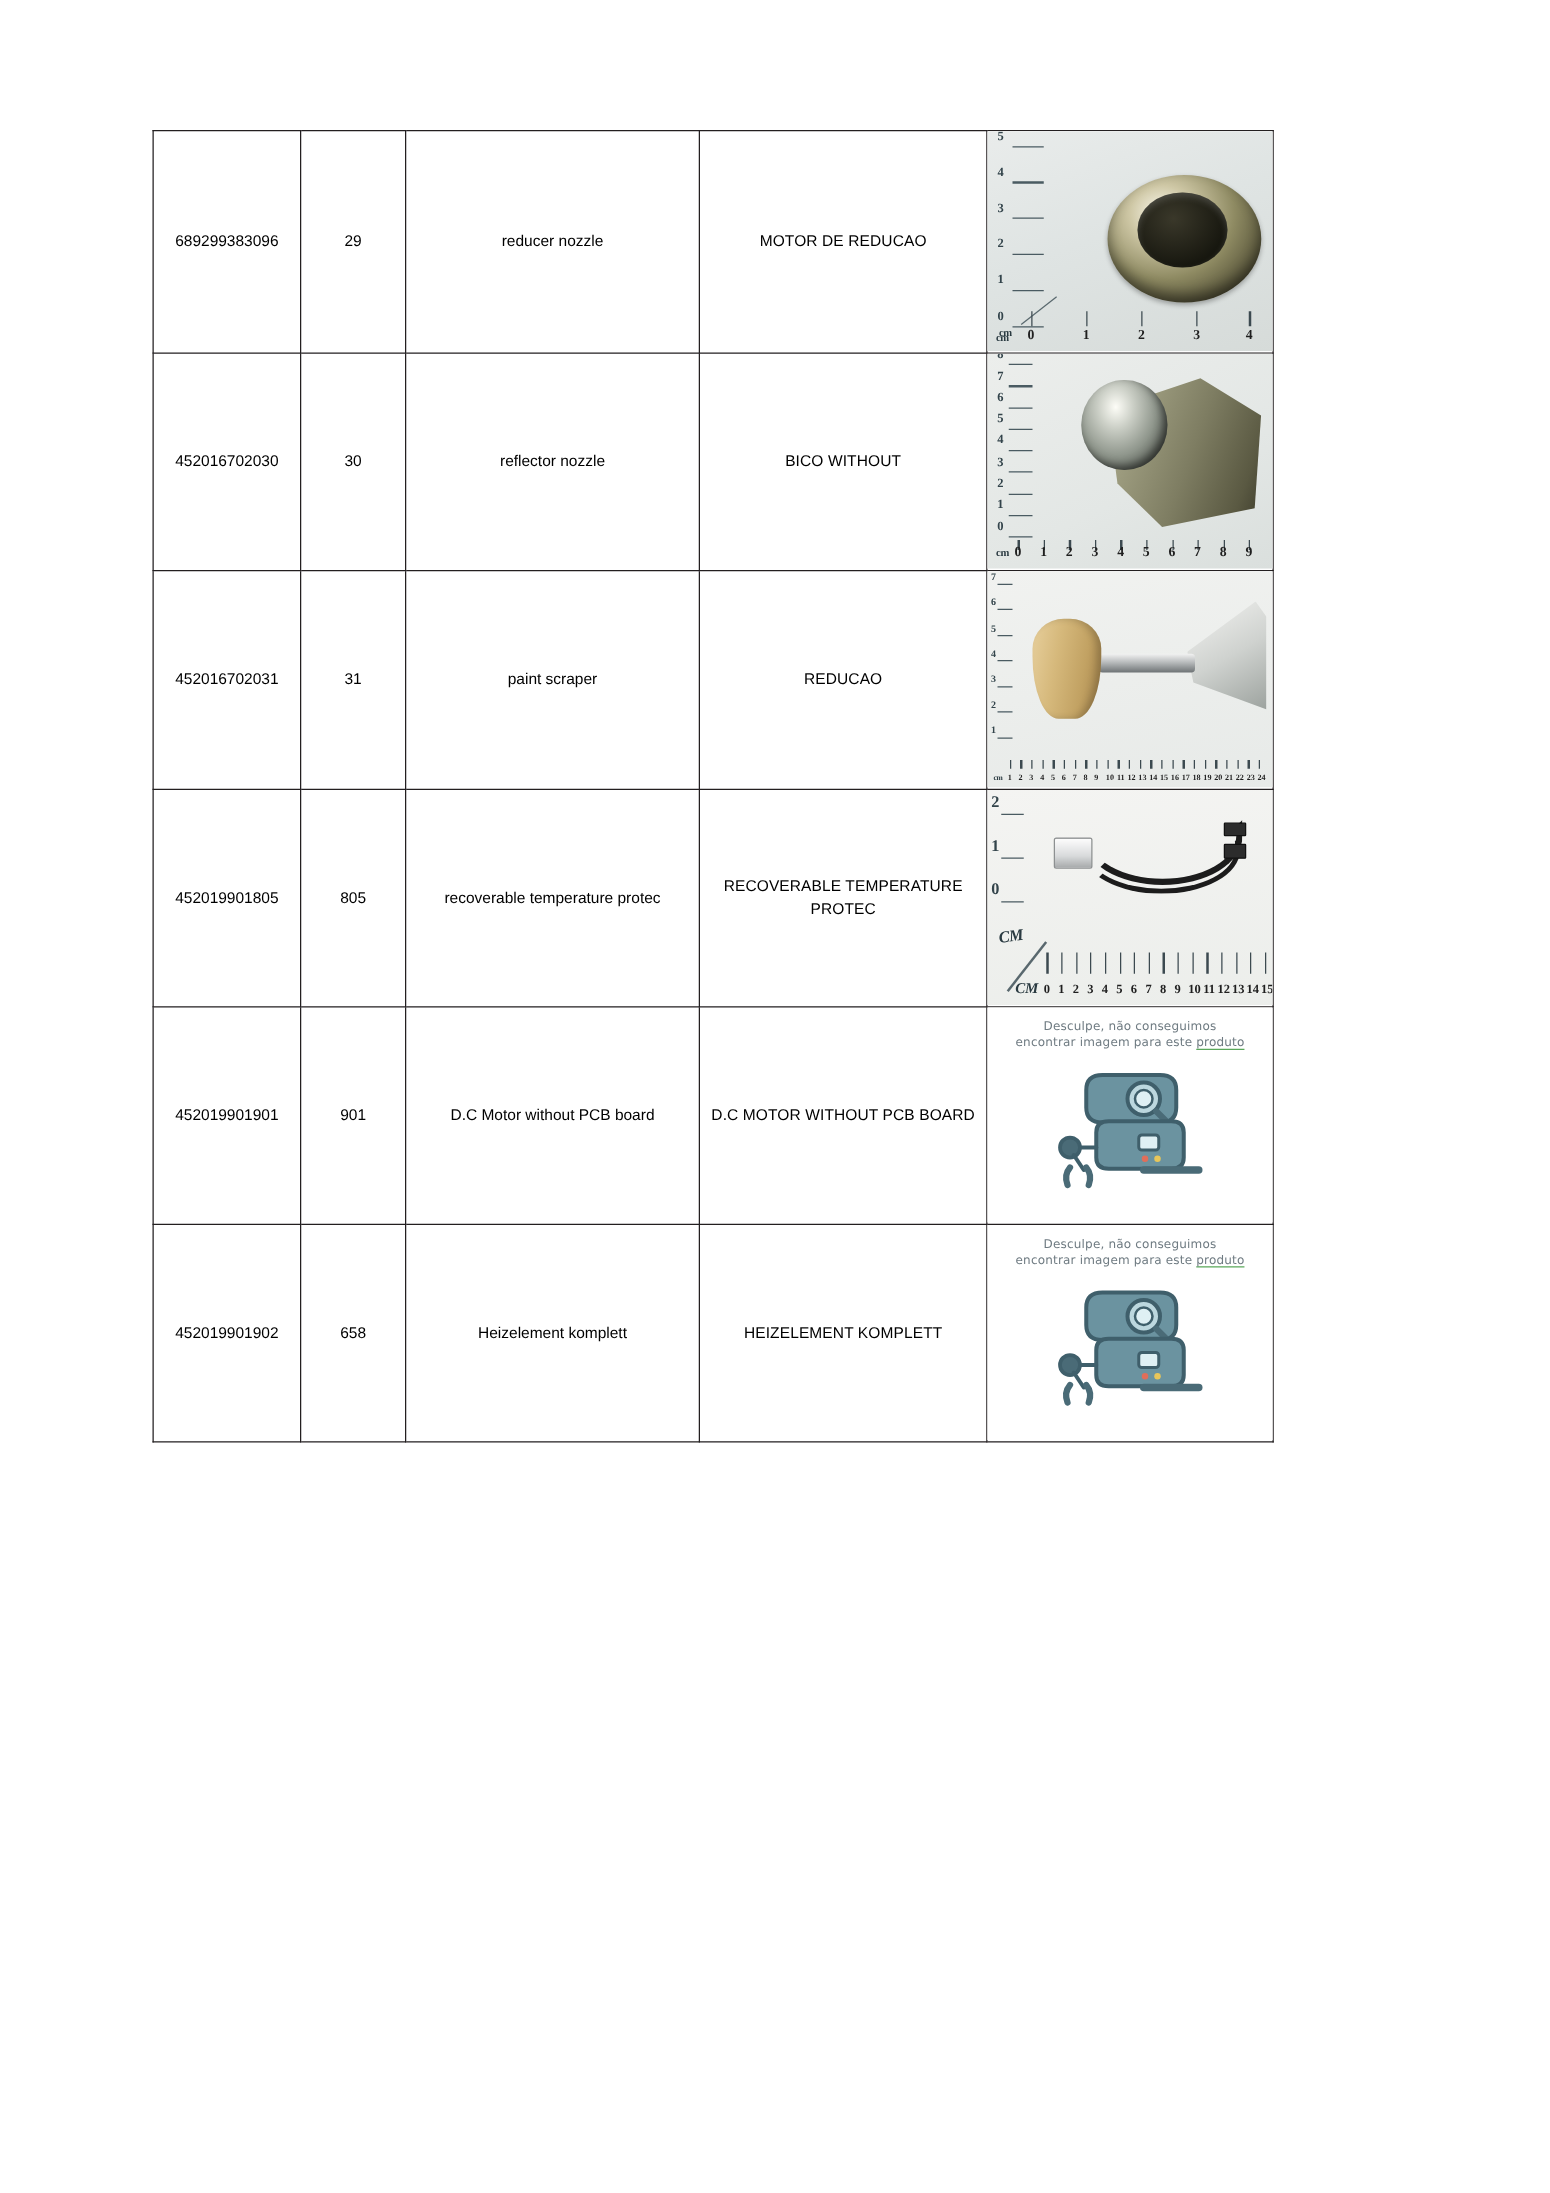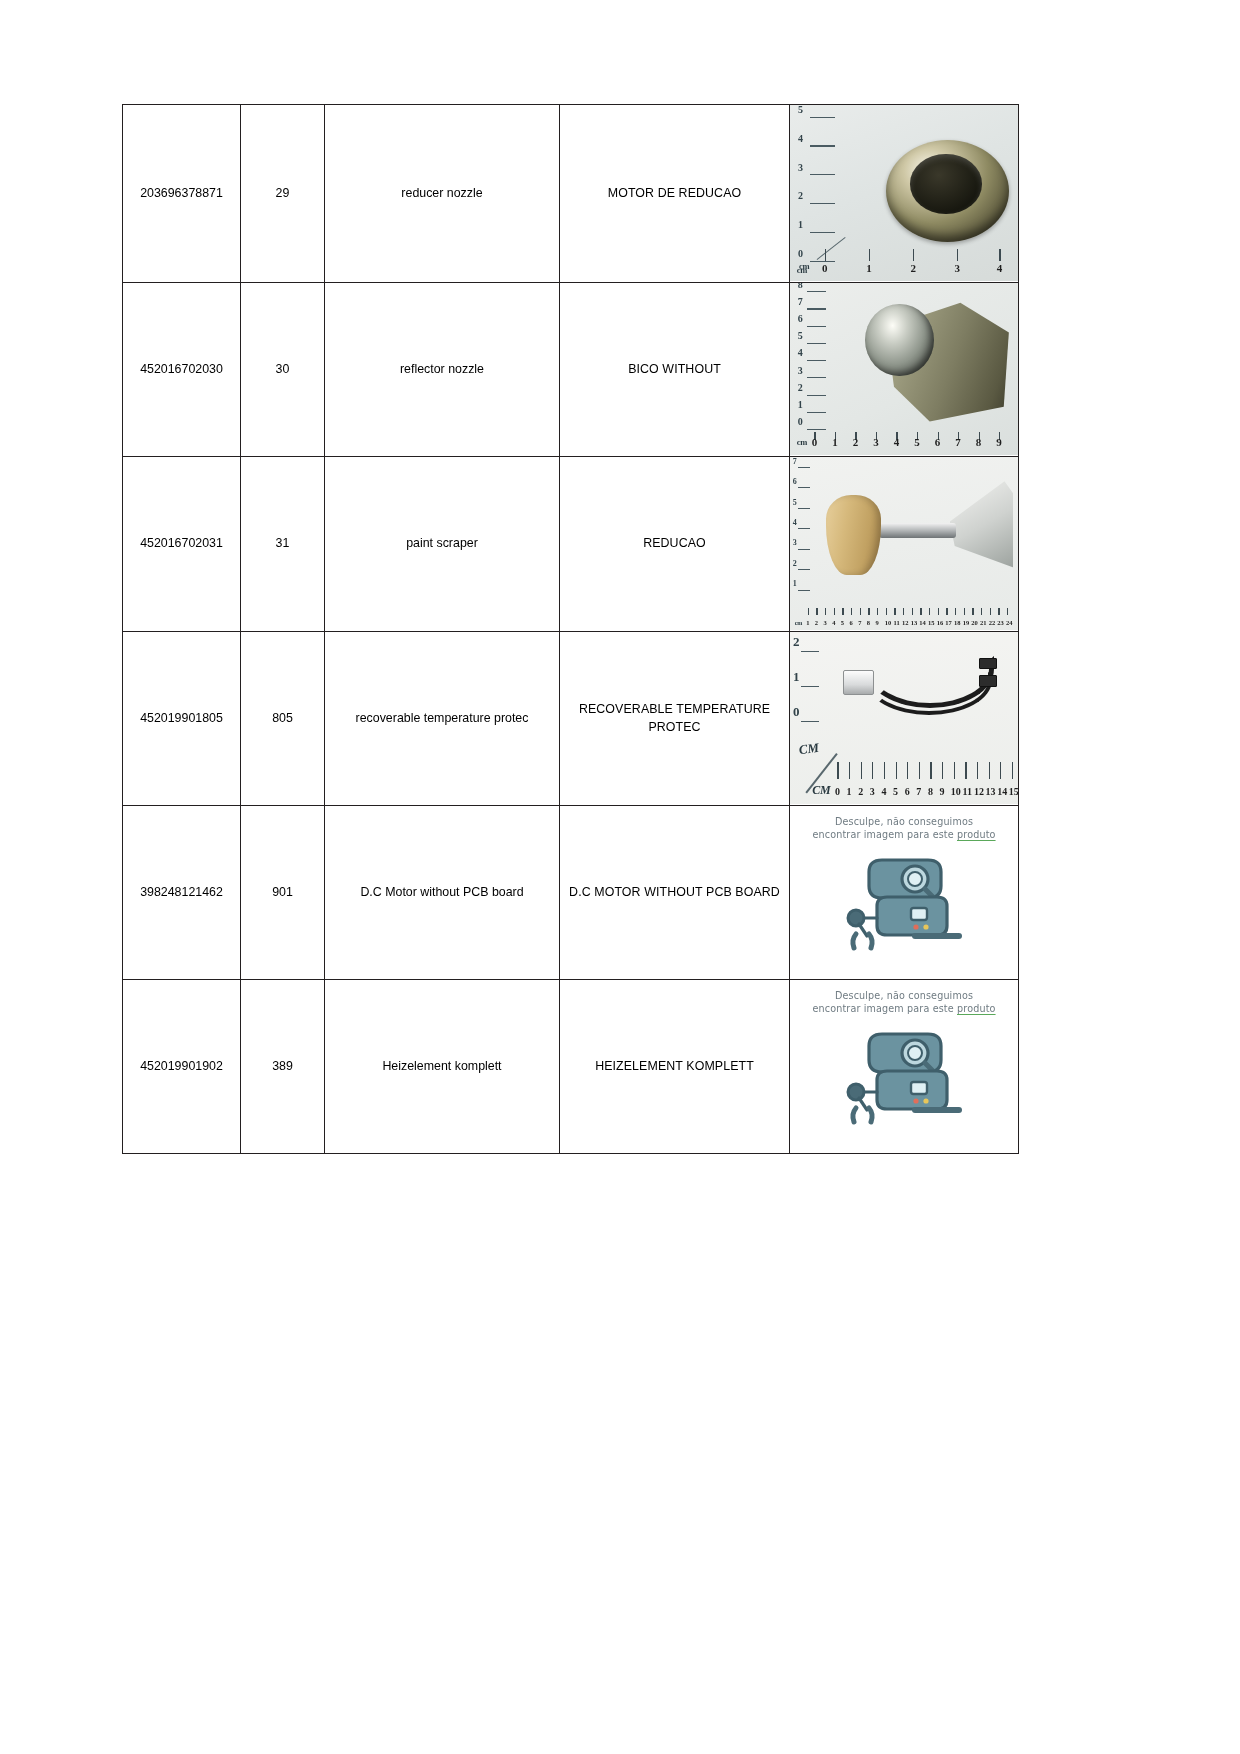--- a/index.html
+++ b/index.html
@@ -293,21 +293,21 @@
     <colgroup>
       <col class="col-part">
         <col class="col-item">
         <col class="col-en">
         <col class="col-local">
         <col class="col-img">
     </colgroup>
     <tbody>
 
     <tr style="height:178px">
-      <td class="cell-text">203696378871</td>
+      <td class="cell-text">689299383096</td>
       <td class="cell-text">29</td>
       <td class="cell-text">reducer nozzle</td>
       <td class="cell-text cell-local">MOTOR DE REDUCAO</td>
       <td class="cell-image">
         <div class="img-wrap" style="height:176px">
           <div class="photo">
             <div class="vruler">
               <div class="vtick" style="top:4%">
                     <span>5</span>
                     <i></i>
@@ -592,21 +592,21 @@
                   <div class="hnum" style="left:93%; font-size:10px">14</div>
               <div class="htick" style="left:98%; height:38%"></div>
                   <div class="hnum" style="left:99%; font-size:10px">15</div>
             </div>
           </div>
         </div>
       </td>
     </tr>
 
     <tr style="height:174px">
-      <td class="cell-text">398248121462</td>
+      <td class="cell-text">452019901901</td>
       <td class="cell-text">901</td>
       <td class="cell-text">D.C Motor without PCB board</td>
       <td class="cell-text cell-local">D.C MOTOR WITHOUT PCB BOARD</td>
       <td class="cell-image">
         <div class="img-wrap" style="height:172px">
           <div class="noimg">
             <div class="noimg-text">
               <span>Desculpe, não conseguimos</span><br>
               <span>encontrar imagem para este </span><span class="u">produto</span>
             </div>
@@ -628,21 +628,21 @@
               <circle cx="87" cy="79" r="2.6" fill="#e06e5a"></circle>
               <circle cx="97" cy="79" r="2.6" fill="#e8c65a"></circle>
             </svg>
           </div>
         </div>
       </td>
     </tr>
 
     <tr style="height:174px">
       <td class="cell-text">452019901902</td>
-      <td class="cell-text">389</td>
+      <td class="cell-text">658</td>
       <td class="cell-text">Heizelement komplett</td>
       <td class="cell-text cell-local">HEIZELEMENT KOMPLETT</td>
       <td class="cell-image">
         <div class="img-wrap" style="height:172px">
           <div class="noimg">
             <div class="noimg-text">
               <span>Desculpe, não conseguimos</span><br>
               <span>encontrar imagem para este </span><span class="u">produto</span>
             </div>
             <svg class="robot" viewBox="0 0 150 112">

